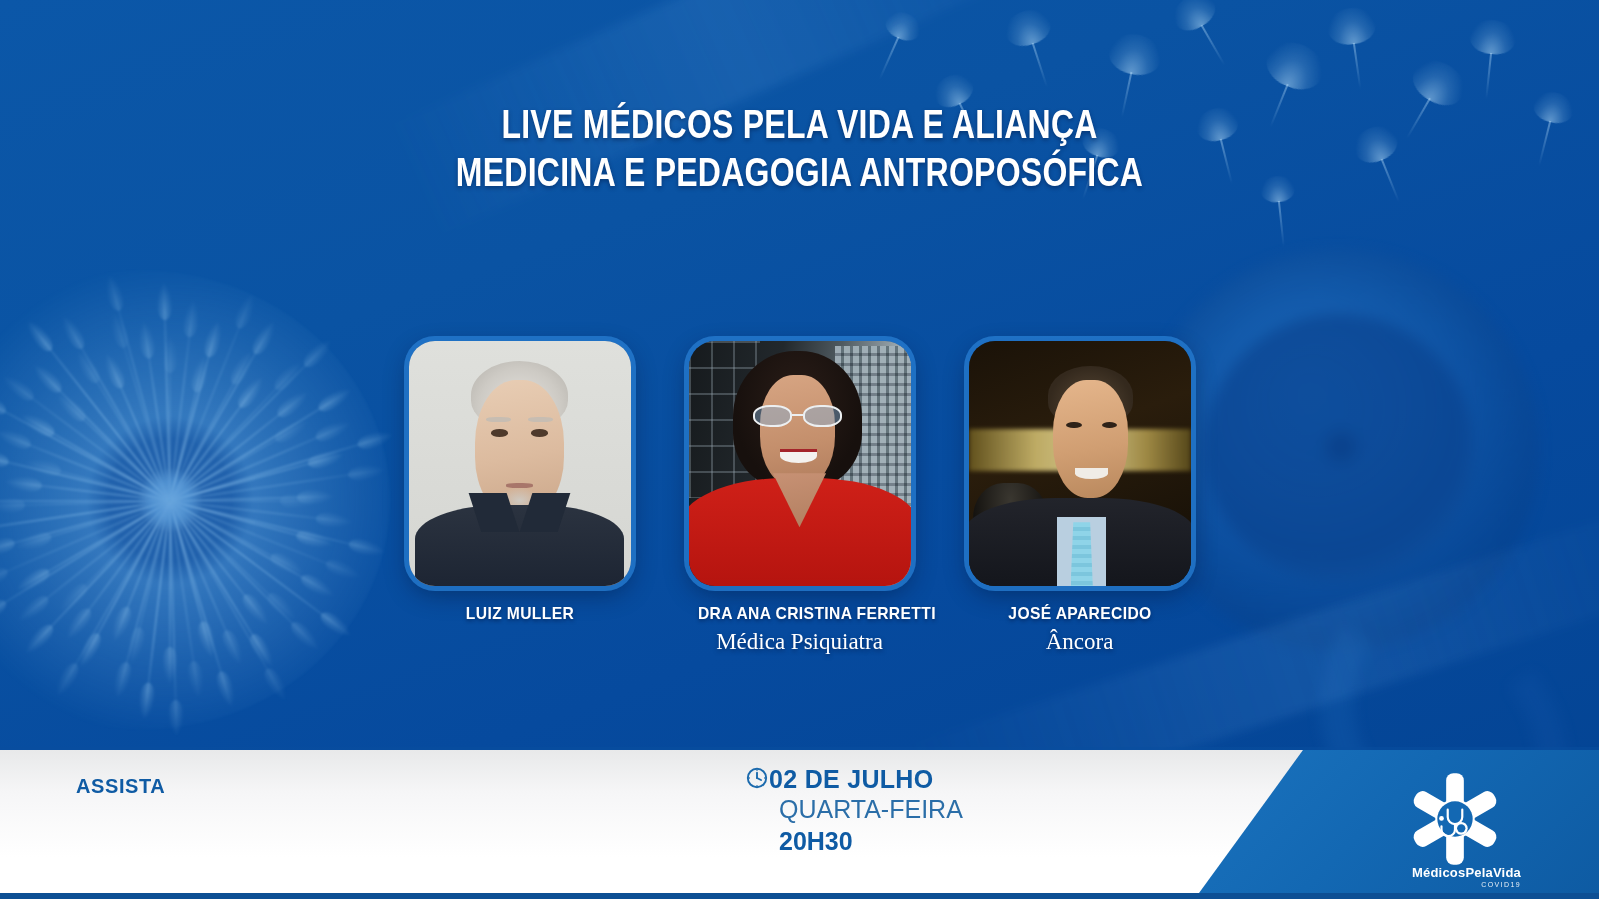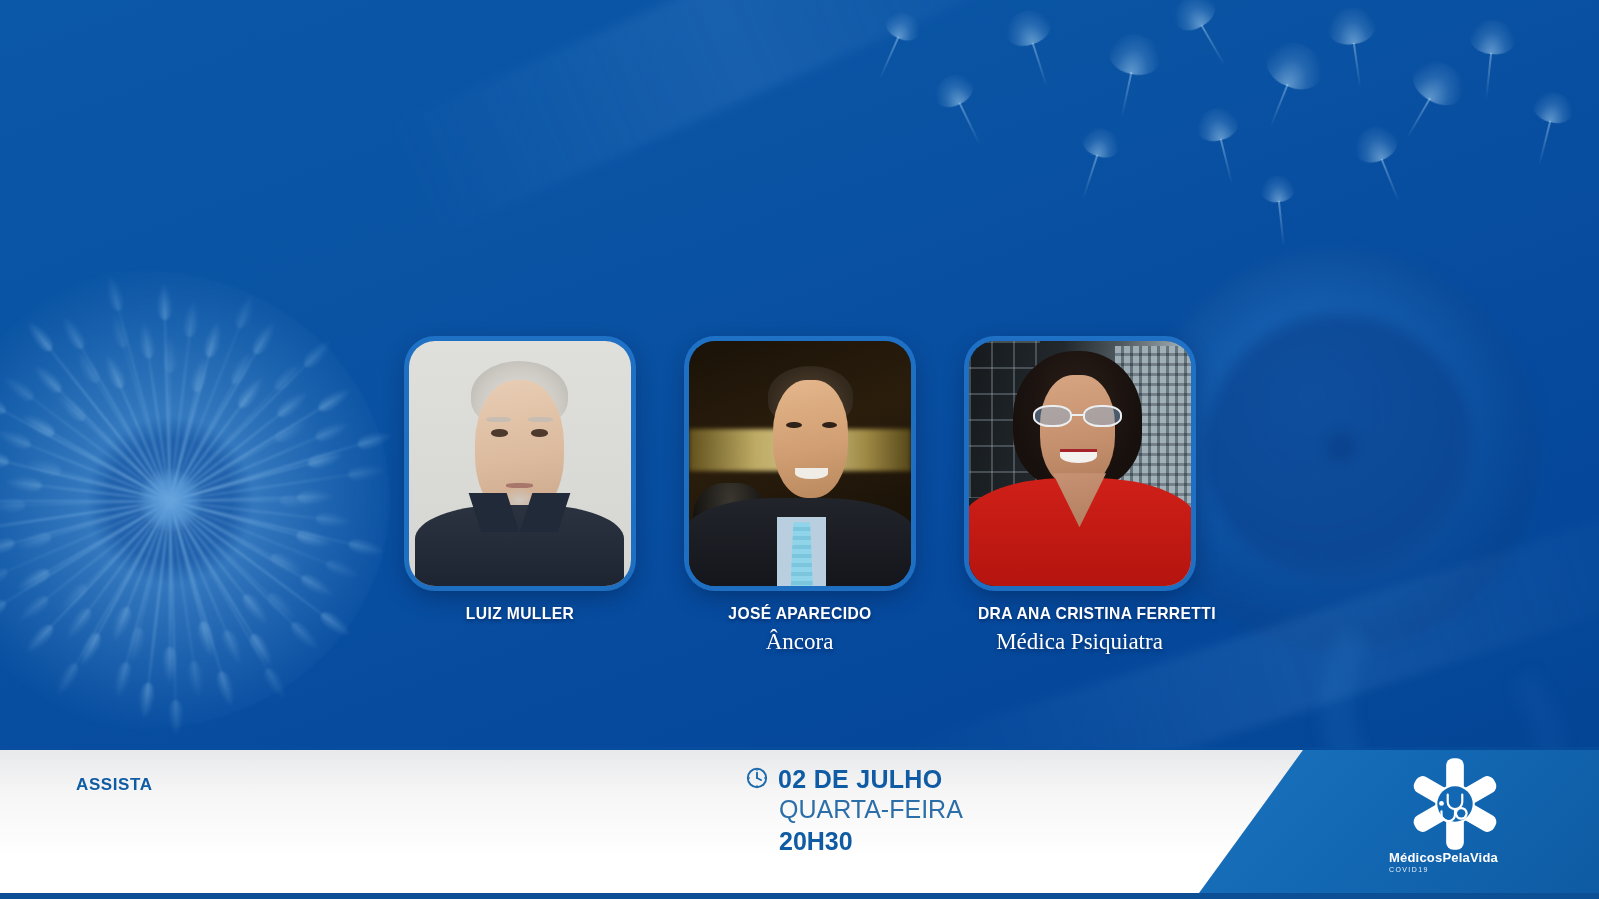--- a/index.html
+++ b/index.html
@@ -195,30 +195,30 @@
     clip-path:polygon(0 0, 100% 0, 100% 100%, 0 100%);
   }
   .footer .bluepanel {
     position:absolute; right:0; top:3px; bottom:6px; width:400px;
     background:linear-gradient(135deg,#1a72bd 0%, #1368b3 45%, #0e5ba3 100%);
     clip-path:polygon(26% 0, 100% 0, 100% 100%, 0 100%);
   }
   .footer .bottombar { position:absolute; left:0; right:0; bottom:0; height:6px; background:#0d4f94; }
 
   .assista { position:absolute; left:76px; top:28px; }
-  .assista .a-title { color:#0f5ba4; font-weight:700; font-size:17px; letter-spacing:.6px; }
+  .assista .a-title { color:#0f5ba4; font-weight:700; font-size:20px; letter-spacing:.6px; }
   .assista .a-url { color:#0f5ba4; font-weight:700; font-size:19px; margin-top:6px; }
 
   .datetime { position:absolute; left:745px; top:18px; }
-  .dt-row1 { display:flex; align-items:center; gap:9px; }
+  .dt-row1 { display:flex; align-items:center; }
   .dt-date { color:#0f5ba4; font-weight:700; font-size:25px; letter-spacing:.3px; }
   .dt-day { color:#2b6ea8; font-size:25px; margin-top:1px; margin-left:34px; }
   .dt-time { color:#0f5ba4; font-weight:700; font-size:25px; margin-top:3px; margin-left:34px; }
 
-  .brand { position:absolute; right:78px; top:5px; width:132px; text-align:left; }
+  .brand { position:absolute; right:78px; top:20px; width:132px; text-align:right; }
   .brand .star { width:104px; height:104px; margin:0 auto; position:relative; }
   .brand .bname { margin-top:-6px; color:#ffffff; font-size:13px; font-weight:700; letter-spacing:.2px; white-space:nowrap; }
   .brand .bsub { color:#ffffff; font-size:7px; letter-spacing:1.4px; opacity:.9; margin-top:1px; }
 </style>
 </head>
 <body>
 
 <div id="poster">
 
   <div class="bg-layer">
@@ -318,20 +318,24 @@
       <div class="bell-in"></div>
       <div class="bell-dot"></div>
       <div class="tube-a"></div>
       <div class="tube-b"></div>
     </div>
 
     <div class="streak" style="left:380px; top:-20px; width:700px; height:120px; transform:rotate(-24deg);"></div>
     <div class="streak" style="left:900px; top:620px; width:800px; height:90px; transform:rotate(-18deg);"></div>
   </div>
 
+  <div class="headline">
+    <div class="t-line">LIVE MÉDICOS PELA VIDA E ALIANÇA</div>
+    <div class="t-line">MEDICINA E PEDAGOGIA ANTROPOSÓFICA</div>
+  </div>
 
 
   <div class="speakers">
 
     <div class="speaker">
       <div class="frame">
         <div class="inner ph1">
           <div class="hair"></div>
             <div class="face"></div>
           <div class="brow l"></div>
@@ -339,39 +343,20 @@
           <div class="eye l"></div>
             <div class="eye r"></div>
           <div class="beard"></div>
             <div class="mouth"></div>
           <div class="shirt"></div>
             <div class="collar-l"></div>
             <div class="collar-r"></div>
         </div>
       </div>
       <div class="sp-name">LUIZ MULLER</div>
-    </div>
-
-    <div class="speaker">
-      <div class="frame">
-        <div class="inner ph3">
-          <div class="band"></div>
-            <div class="crowd"></div>
-          <div class="hair"></div>
-            <div class="face"></div>
-          <div class="eye l"></div>
-            <div class="eye r"></div>
-          <div class="smile"></div>
-          <div class="suit"></div>
-            <div class="shirt"></div>
-            <div class="tie"></div>
-        </div>
-      </div>
-      <div class="sp-name">JOSÉ APARECIDO</div>
-      <div class="sp-role">Âncora</div>
     </div>
 
     <div class="speaker">
       <div class="frame">
         <div class="inner ph2">
           <div class="grid"></div>
             <div class="bldg"></div>
           <div class="hair"></div>
             <div class="face"></div>
           <div class="glasses">
@@ -379,20 +364,39 @@
               <div class="lens r"></div>
               <div class="bridge"></div>
             </div>
           <div class="smile"></div>
           <div class="top"></div>
             <div class="vneck"></div>
         </div>
       </div>
       <div class="sp-name">DRA ANA CRISTINA FERRETTI</div>
       <div class="sp-role">Médica Psiquiatra</div>
+    </div>
+
+    <div class="speaker">
+      <div class="frame">
+        <div class="inner ph3">
+          <div class="band"></div>
+            <div class="crowd"></div>
+          <div class="hair"></div>
+            <div class="face"></div>
+          <div class="eye l"></div>
+            <div class="eye r"></div>
+          <div class="smile"></div>
+          <div class="suit"></div>
+            <div class="shirt"></div>
+            <div class="tie"></div>
+        </div>
+      </div>
+      <div class="sp-name">JOSÉ APARECIDO</div>
+      <div class="sp-role">Âncora</div>
     </div>
 
   </div>
 
   <div class="footer">
     <div class="sep"></div>
     <div class="white"></div>
     <div class="bluepanel"></div>
 
     <div class="assista">

